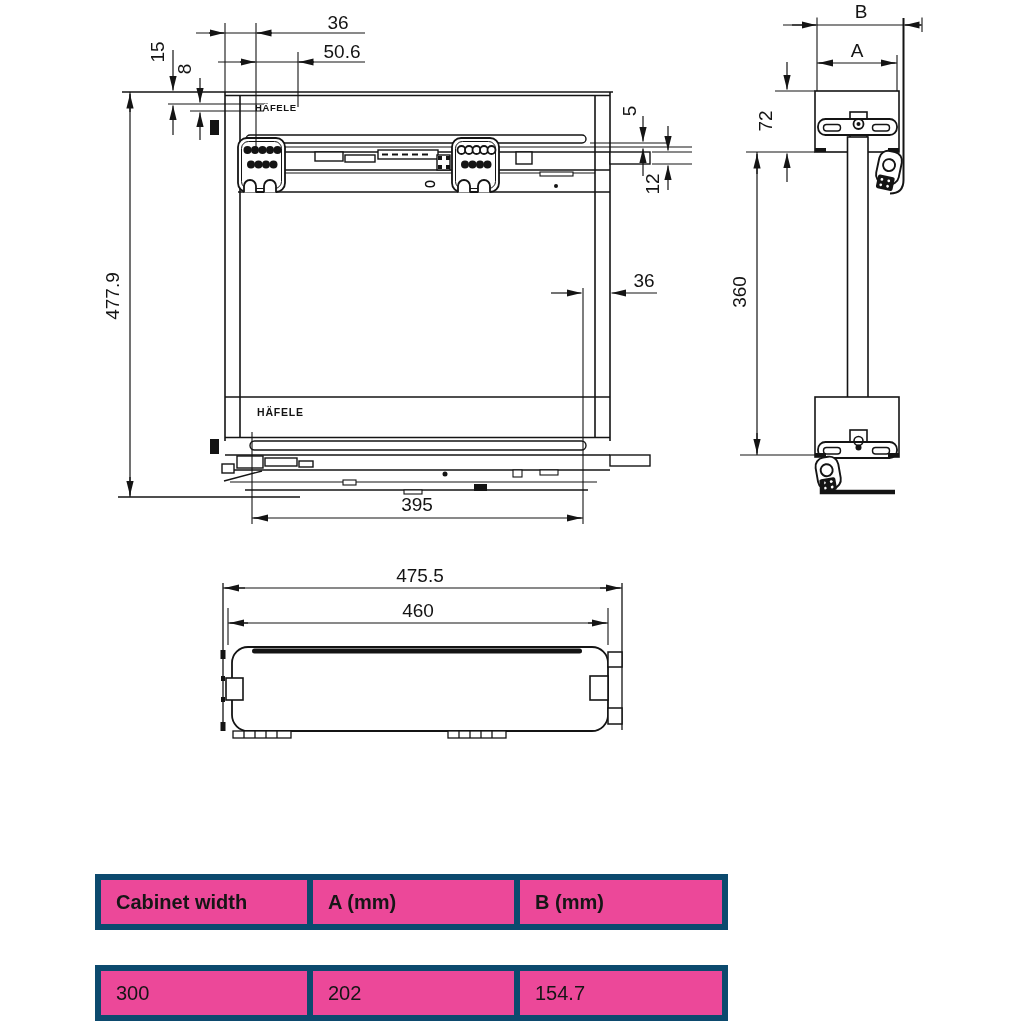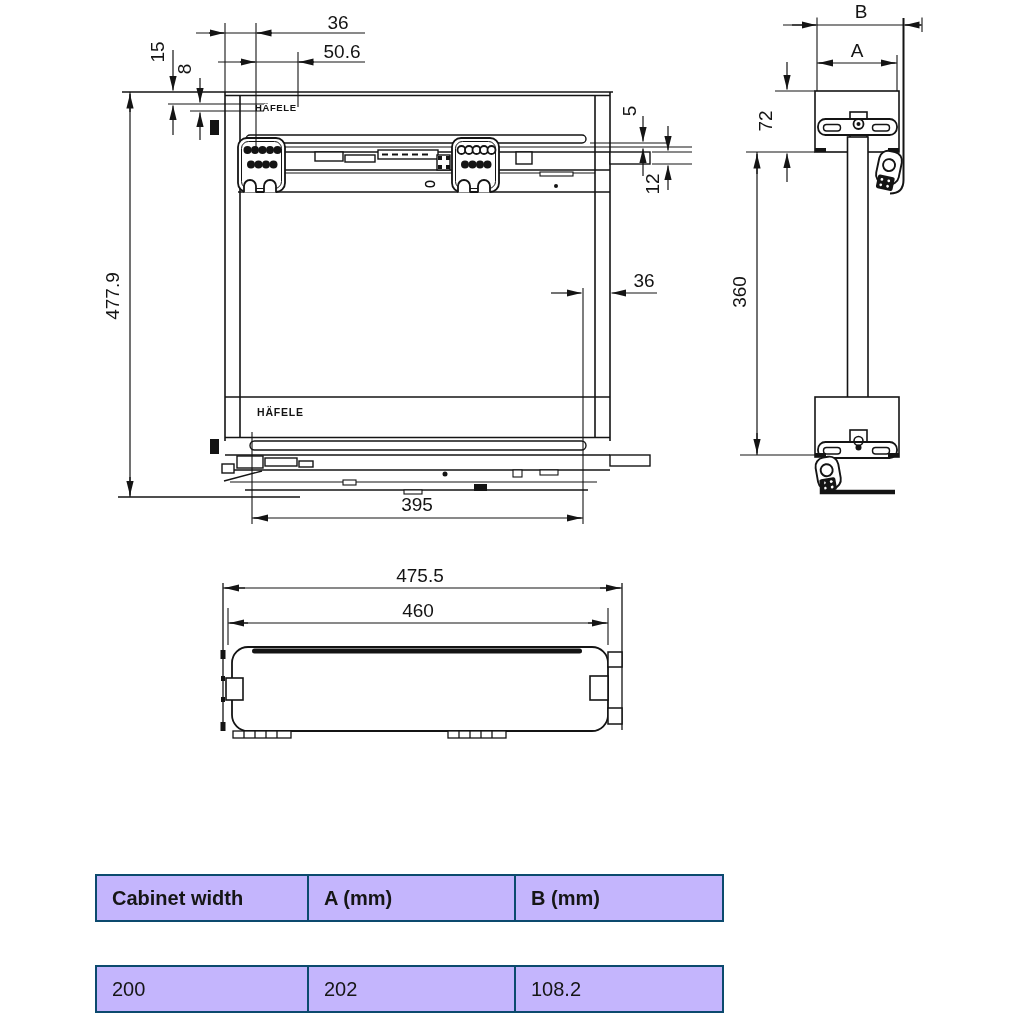--- a/index.html
+++ b/index.html
@@ -4,22 +4,22 @@
 <style>
   html,body{margin:0;padding:0;background:#fff;}
   .page{position:relative;width:1024px;height:1024px;background:#fff;overflow:hidden;
         font-family:"Liberation Sans",sans-serif;}
   svg text{font-family:"Liberation Sans",sans-serif;}
   .dim{font-size:19px;fill:#141414;}
   .logo{font-size:9.5px;font-weight:bold;letter-spacing:.6px;fill:#141414;}
   .logo2{font-size:10.5px;font-weight:bold;letter-spacing:.8px;fill:#141414;}
   .spec-table{position:absolute;left:95px;width:627px;border-collapse:collapse;table-layout:fixed;
               font-size:20px;color:#161616;}
-  .spec-table td{border:2px solid #0c4a6e;height:44px;vertical-align:middle;
-                 padding:0 0 0 15px;background:#c4b5fd;}
+  .spec-table td{border:6px solid #0c4a6e;height:44px;vertical-align:middle;
+                 padding:0 0 0 15px;background:#ec4899;}
   .spec-table col:nth-child(1){width:212px;}
   .spec-table col:nth-child(2){width:207px;}
   .spec-table col:nth-child(3){width:208px;}
   .header-table{top:874px;font-weight:bold;}
   .data-table{top:965px;}
 </style>
 </head>
 <body>
 
 <div class="page">
@@ -357,20 +357,20 @@
     </table>
 
   <table class="spec-table data-table">
     <colgroup>
         <col>
         <col>
         <col>
       </colgroup>
     <tbody>
         <tr>
-      <td>200</td>
+      <td>300</td>
       <td>202</td>
-      <td>108.2</td>
+      <td>154.7</td>
     </tr>
   </tbody>
     </table>
 
 </div>
 
 </body></html>

